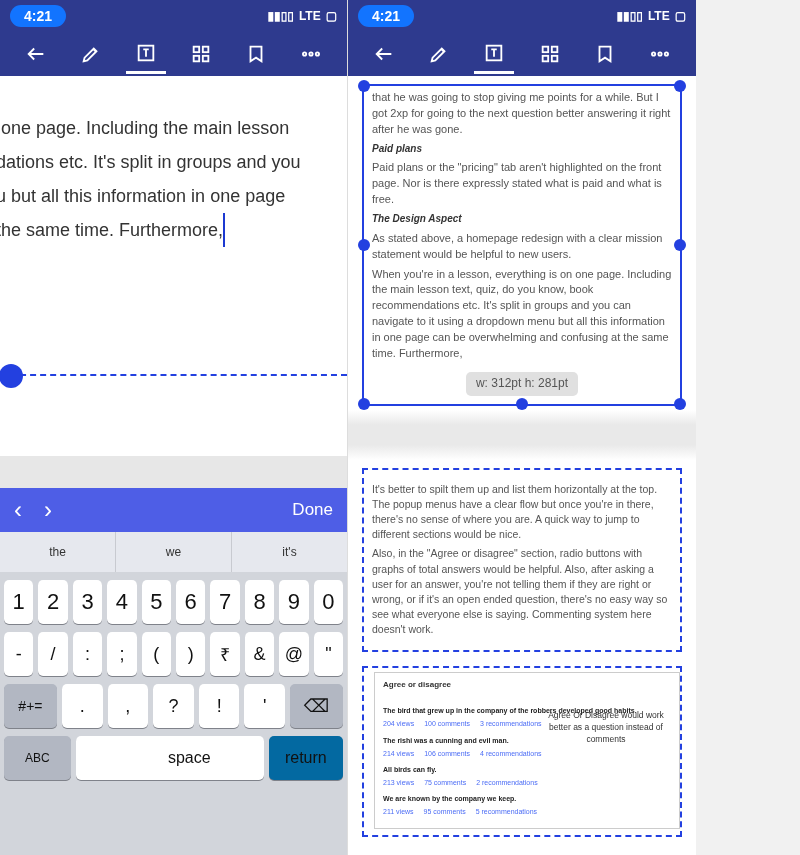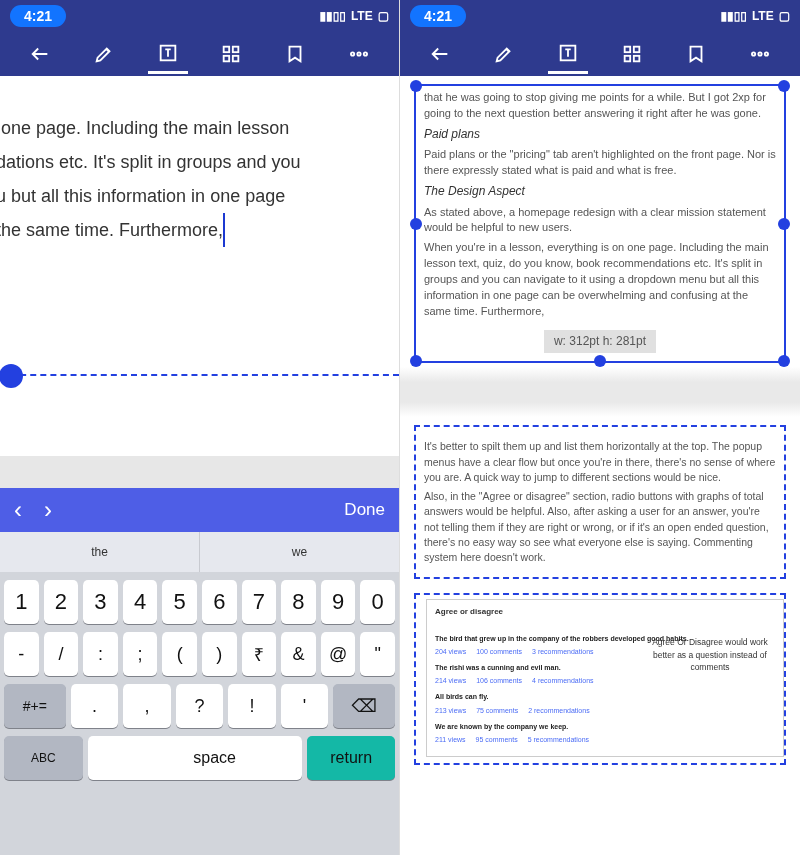--- a/index.html
+++ b/index.html
@@ -1,18 +1,18 @@
 <!DOCTYPE html>
 <html><head>
   <meta charset="utf-8">
   <style>
     * { box-sizing: border-box; margin: 0; padding: 0; }
     html, body { width: 800px; height: 855px; overflow: hidden; font-family: -apple-system, BlinkMacSystemFont, sans-serif; background: #f1f1f1; }
     .wrap { display: flex; width: 800px; height: 855px; }
-    .phone { width: 400px; height: 855px; position: relative; background: #fff; border-right: 1px solid #ddd; }
+    .phone { width: 348px; height: 855px; position: relative; background: #fff; border-right: 1px solid #ddd; }
     .phone:last-child { border-right: none; }
 
     
     .status-bar { height: 32px; background: #2e3a8e; display: flex; align-items: center; justify-content: space-between; padding: 0 10px; color: #fff; font-size: 13px; font-weight: 600; }
     .time-pill { background: #1274ff; color: #fff; padding: 3px 14px; border-radius: 14px; font-weight: 600; font-size:14px; }
     .status-right { display: flex; align-items: center; gap: 5px; font-size: 12px; }
 
     
     .app-toolbar { height: 44px; background: #2e3a8e; display: flex; align-items: center; justify-content: space-around; padding: 0 8px; }
     .tb-btn { width: 40px; height: 40px; display: flex; align-items: center; justify-content: center; color: #fff; cursor: pointer; }
@@ -36,33 +36,33 @@
     .kb-nav span { cursor:pointer; line-height:1; }
     .kb-suggest { height:40px; background:#e6e8ee; display:flex; }
     .kb-sug { flex:1; display:flex; align-items:center; justify-content:center; color:#333; font-size:12px; border-right:1px solid #c8cad0; cursor:pointer; }
     .kb-sug:last-child { border-right:none; }
     .kb-rows { flex:1; display:flex; flex-direction:column; gap:8px; padding:8px 4px; }
     .kb-row { display:flex; gap:5px; }
     .key { flex:1; height:44px; background:#fff; border-radius:5px; box-shadow:0 1px 0 #7f828a; display:flex; align-items:center; justify-content:center; font-size:22px; color:#111; cursor:pointer; }
     .key.small { font-size:18px; }
     .key.special { background:#b2b7c2; }
     .key.space { flex:4; font-size:16px;padding-left:39px; }
-    .key.ret { flex:2; background:#14b8a6; font-size:16px; }
+    .key.ret { flex:2; background:#0369a1; font-size:16px; }
     .kb-bottom { height:40px; background:#d2d5db; display:flex; align-items:center; justify-content:space-between; padding:0 18px; font-size:22px; color:#555; }
 
     
     .right-content { height: calc(855px - 32px - 44px); overflow: hidden; background: #fff; padding: 8px 14px 0 14px; font-size: 11px; color: #555; line-height: 1.45; position:relative; }
     .sel-box { border: 2px solid #2340e0; padding:0 8px 8px 8px; position:relative; margin-bottom:4px; }
-    .sel-box h4 { font-style:italic; font-weight:400; color:#333; margin:0 0 4px; font-size:12px; }
+    .sel-box h4 { font-style:italic; font-weight:700; color:#333; margin:0 0 4px; font-size:10px; }
     .sel-box p { margin:4px 0; }
     .sel-handle { position:absolute; width:12px; height:12px; background:#2340e0; border-radius:50%; }
     .h-tl{top:-6px;left:-6px;} .h-tr{top:-6px;right:-6px;} .h-bl{bottom:-6px;left:-6px;} .h-br{bottom:-6px;right:-6px;}
     .h-bc{bottom:-6px;left:calc(50% - 6px);}
     .h-ml{top:calc(50% - 6px);left:-6px;} .h-mr{top:calc(50% - 6px);right:-6px;}
-    .dim-badge { background:#e0e0e0; border-radius:0; padding:3px 10px; display:inline-block; margin:6px auto 0; color:#555; font-size:12px; }
+    .dim-badge { background:#e0e0e0; border-radius:5px; padding:3px 10px; display:inline-block; margin:6px auto 0; color:#555; font-size:12px; }
     .dim-wrap { text-align:center; }
     .sep-block { height:50px; margin: 0 -14px 8px -14px; background:linear-gradient(#fff 0%,#e9e9e9 30%,#e9e9e9 70%,#fff 100%); }
     .dash-box { border:2px dashed #2340e0; padding:8px; margin-bottom:14px; font-size:10.5px; }
     .dash-box p { margin:4px 0;}
     .agree-panel { border:1px solid #ccc; padding:6px 8px 8px 8px; font-size:7px; margin:4px 0 6px 10px; color:#444; position:relative; }
     .agree-panel h5 {font-size:8px; font-weight:600; margin-bottom:16px; color:#333;}
     .agree-row { display:flex; align-items:center; gap:10px; margin:3px 0;}
     .bold-line { font-weight:600; color:#222; margin:6px 0 2px;}
     .agree-call { position:absolute; right:8px; top:36px; width:130px; text-align:center; font-size:8.5px; color:#333;}
     .stat { color:#4b6cf5; }
@@ -134,20 +134,21 @@
       <div class="kb-header">
         <div class="kb-nav">
           <span>‹</span>
           <span>›</span>
         </div>
         <span>Done</span>
       </div>
       <div class="kb-suggest">
         <div class="kb-sug">the</div>
         <div class="kb-sug">we</div>
+        <div class="kb-sug">it's</div>
       </div>
       <div class="kb-rows">
         <div class="kb-row">
           <div class="key">1</div>
           <div class="key">2</div>
           <div class="key">3</div>
           <div class="key">4</div>
           <div class="key">5</div>
           <div class="key">6</div>
           <div class="key">7</div>

